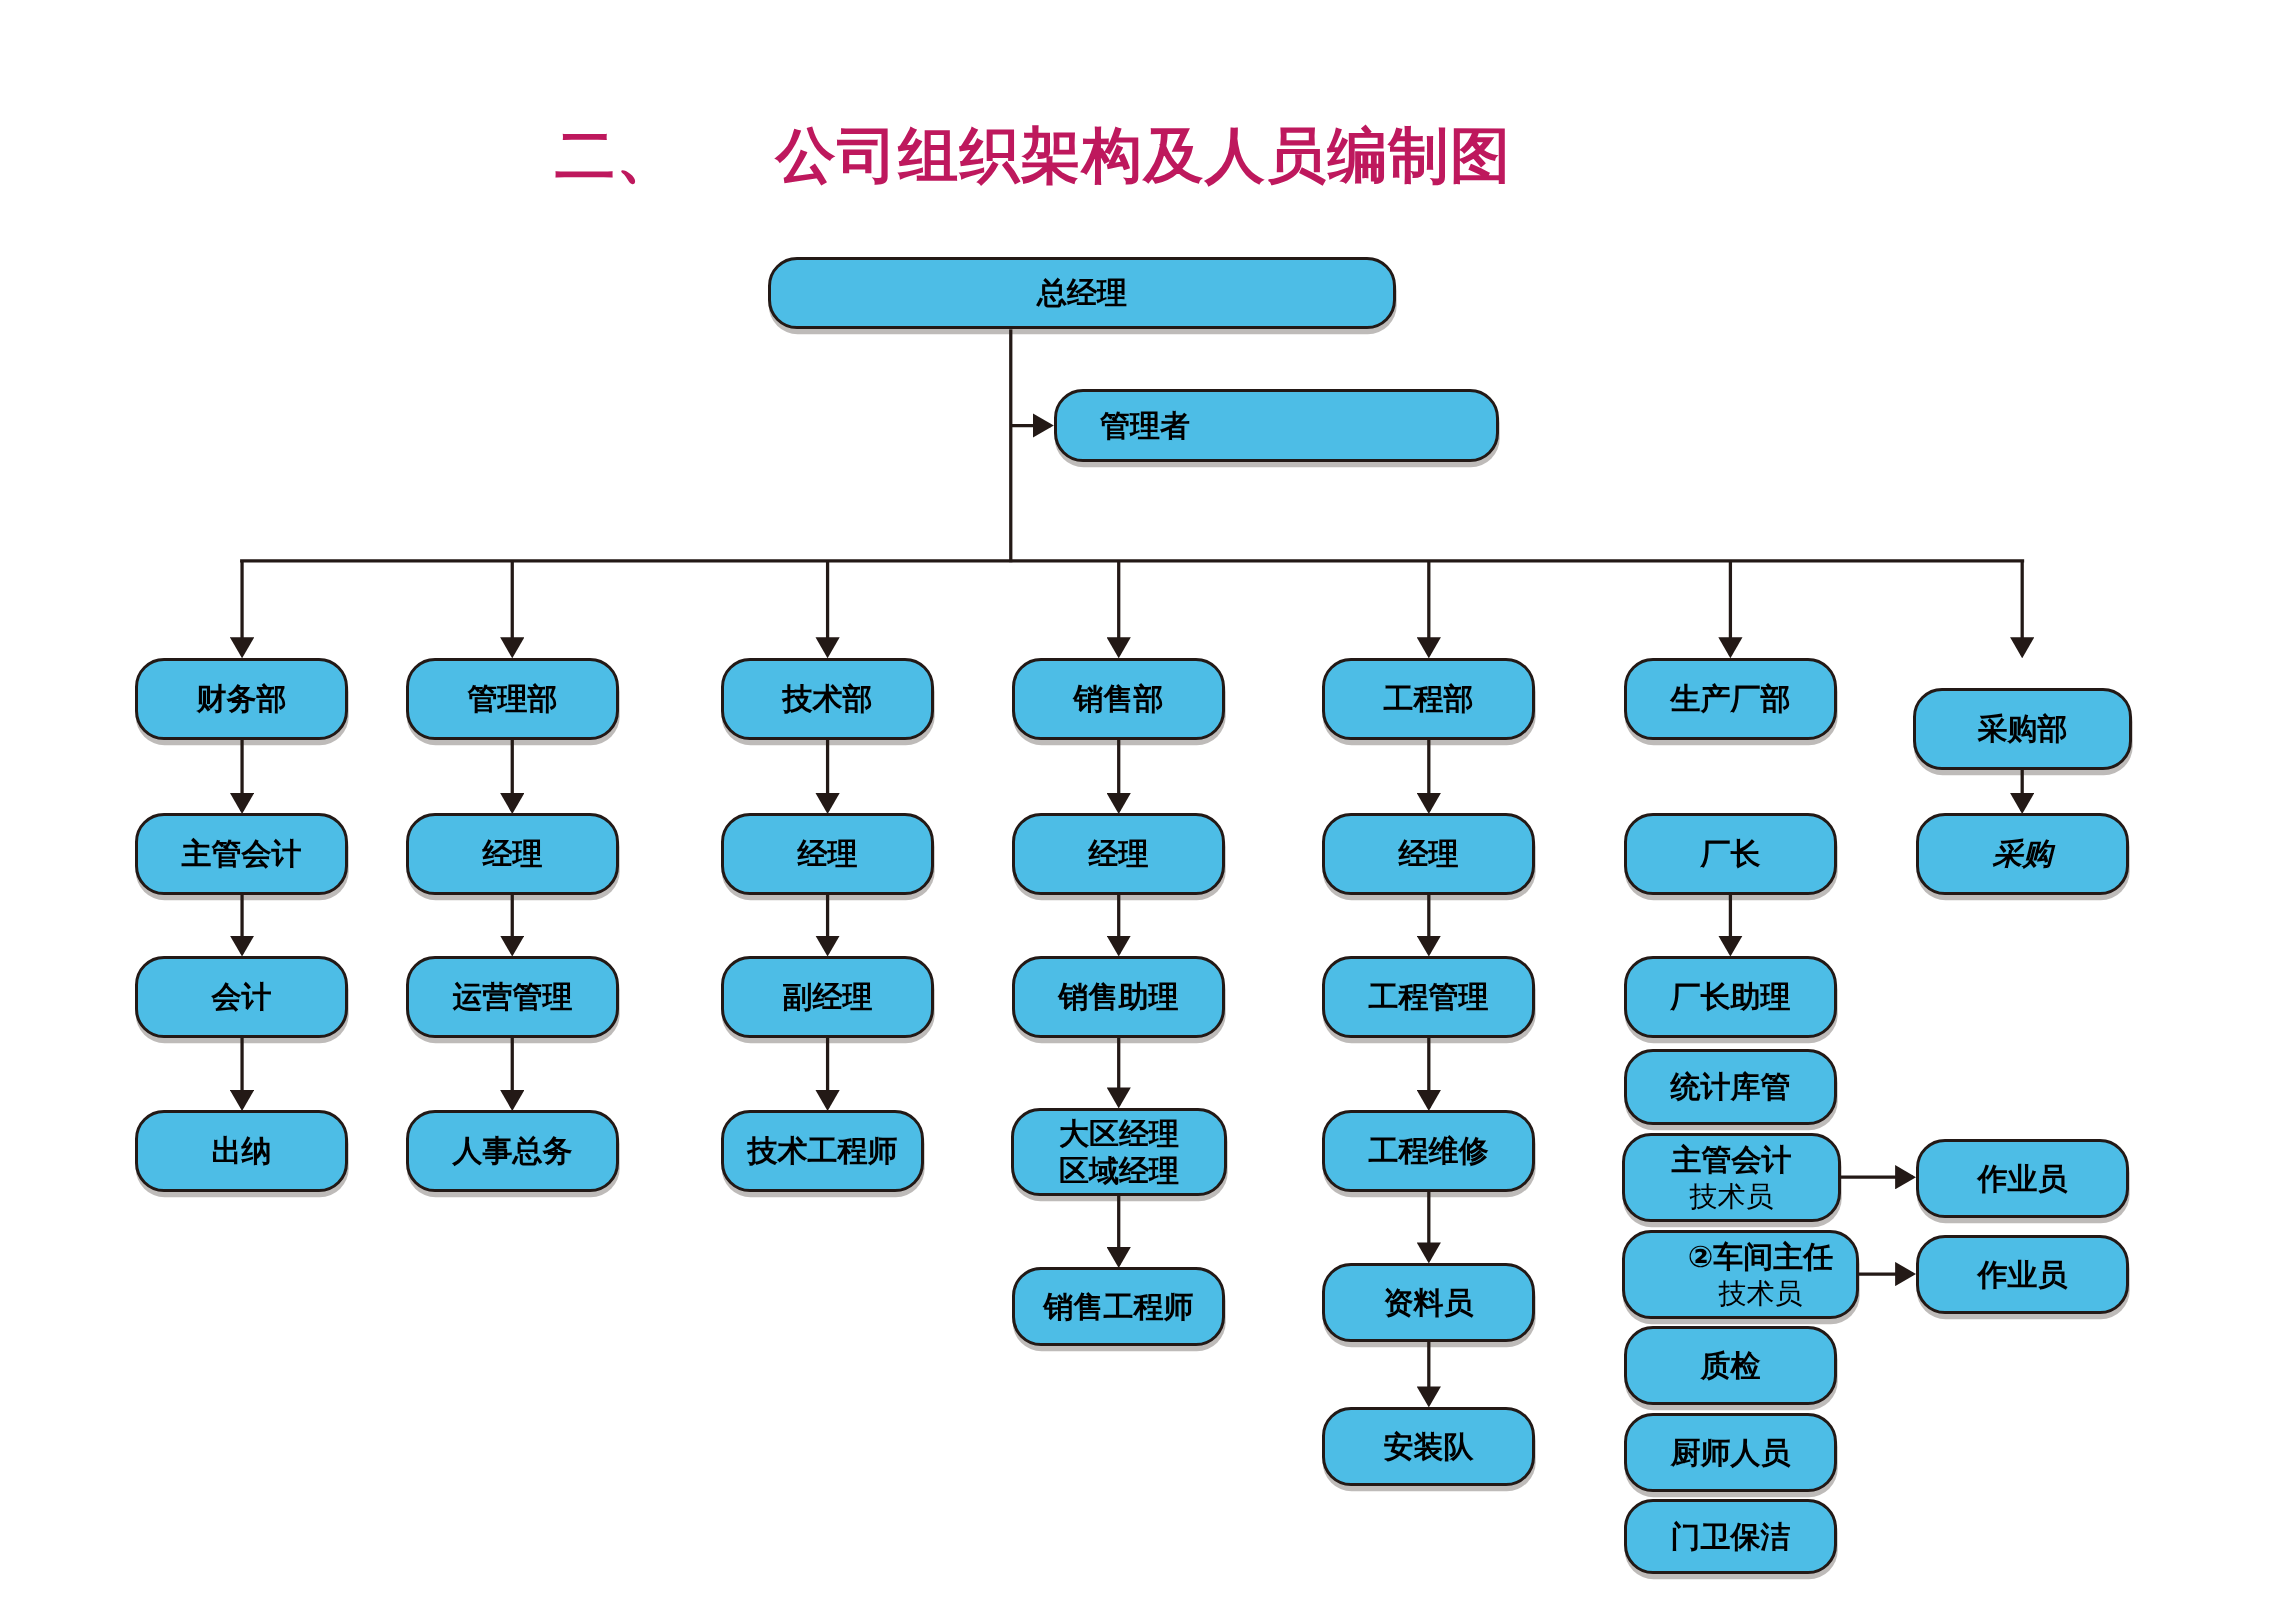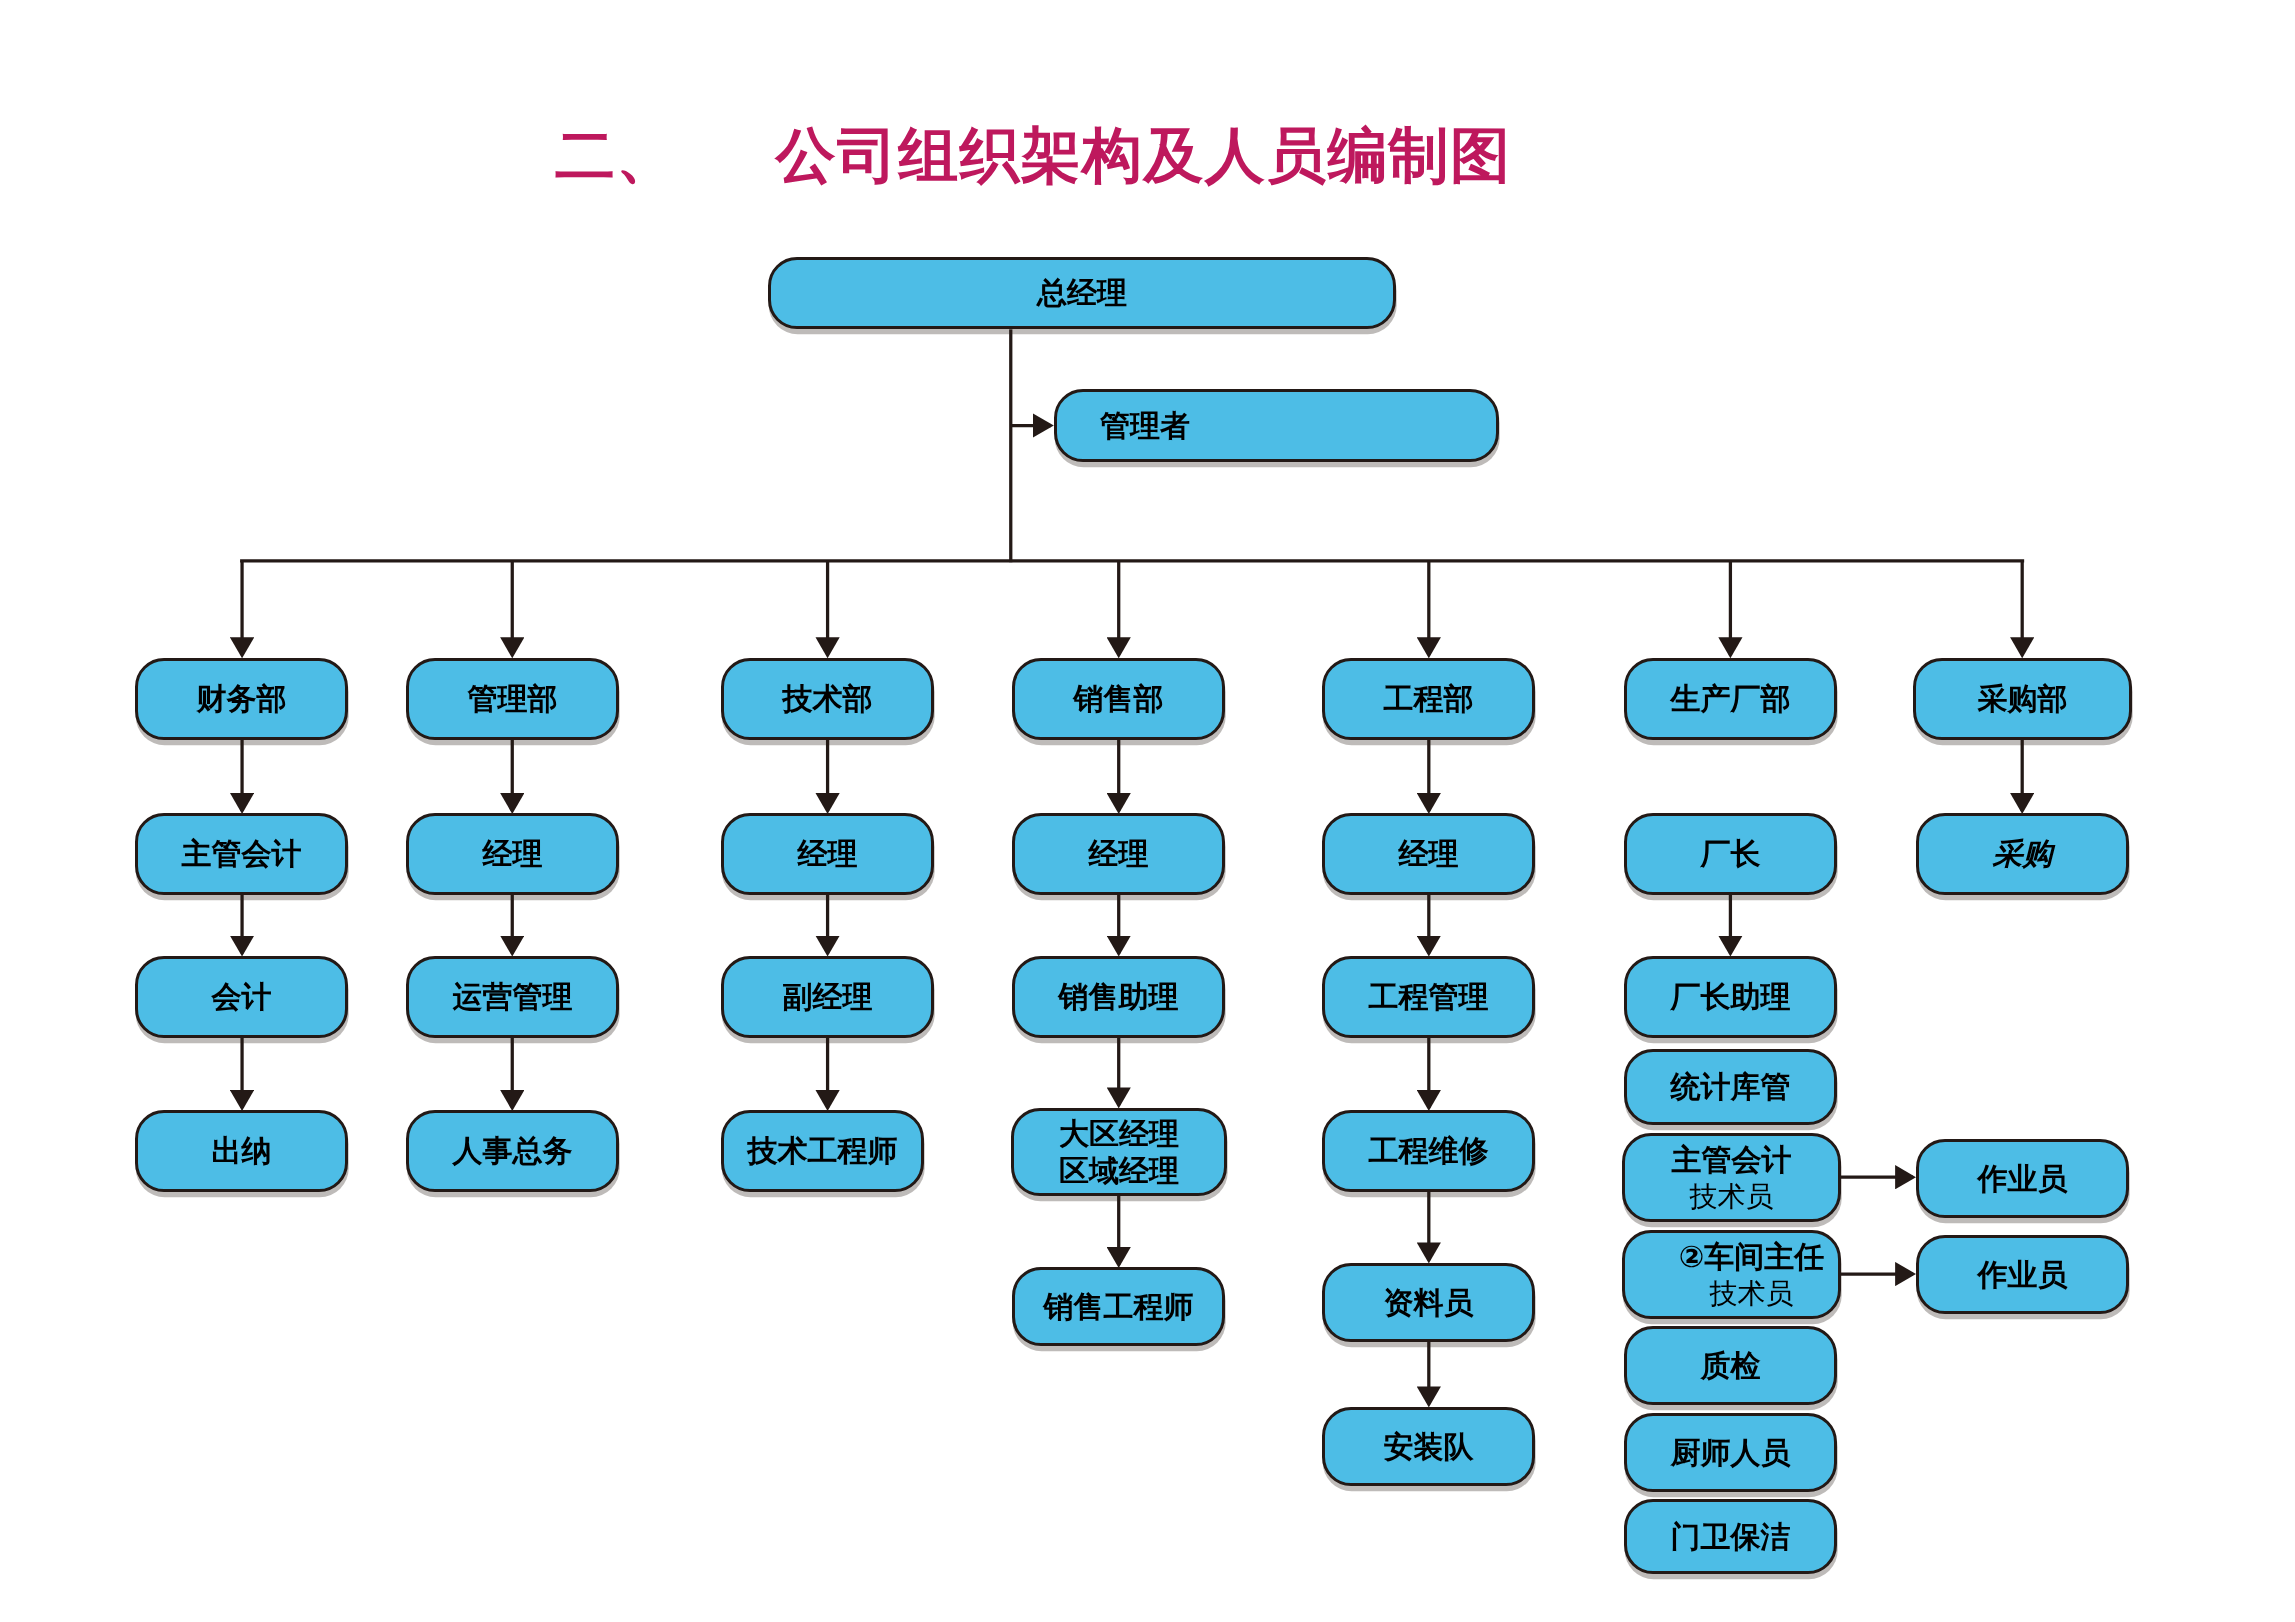--- a/index.html
+++ b/index.html
@@ -114,21 +114,21 @@
       </div>
       <div class="node" style="left: 1012px; top: 658px; width: 213px; height: 82px;">
         <span class="bl">销售部</span>
       </div>
       <div class="node" style="left: 1322px; top: 658px; width: 213px; height: 82px;">
         <span class="bl">工程部</span>
       </div>
       <div class="node" style="left: 1624px; top: 658px; width: 213px; height: 82px;">
         <span class="bl">生产厂部</span>
       </div>
-      <div class="node" style="left: 1913px; top: 658px; width: 219px; height: 82px;">
+      <div class="node" style="left: 1913px; top: 688px; width: 219px; height: 82px;">
         <span class="bl">采购部</span>
       </div>
       <div class="node" style="left: 135px; top: 813px; width: 213px; height: 82px;">
         <span class="bl">主管会计</span>
       </div>
       <div class="node" style="left: 406px; top: 813px; width: 213px; height: 82px;">
         <span class="bl">经理</span>
       </div>
       <div class="node" style="left: 721px; top: 813px; width: 213px; height: 82px;">
         <span class="bl">经理</span>
@@ -182,21 +182,21 @@
       <div class="node" style="left: 1322px; top: 1110px; width: 213px; height: 82px;">
         <span class="bl">工程维修</span>
       </div>
       <div class="node" style="left: 1622px; top: 1133px; width: 219px; height: 89px;">
         <span class="bl">主管会计</span>
         <span class="bl light">技术员</span>
       </div>
       <div class="node" style="left: 1916px; top: 1139px; width: 213px; height: 79px;">
         <span class="bl">作业员</span>
       </div>
-      <div class="node" style="left: 1622px; top: 1230px; width: 219px; height: 89px; padding-left: 40px;">
+      <div class="node" style="left: 1622px; top: 1230px; width: 237px; height: 89px; padding-left: 40px;">
         <span class="bl">②车间主任</span>
         <span class="bl light">技术员</span>
       </div>
       <div class="node" style="left: 1916px; top: 1235px; width: 213px; height: 79px;">
         <span class="bl">作业员</span>
       </div>
       <div class="node" style="left: 1322px; top: 1263px; width: 213px; height: 79px;">
         <span class="bl">资料员</span>
       </div>
       <div class="node" style="left: 1012px; top: 1267px; width: 213px; height: 79px;">

